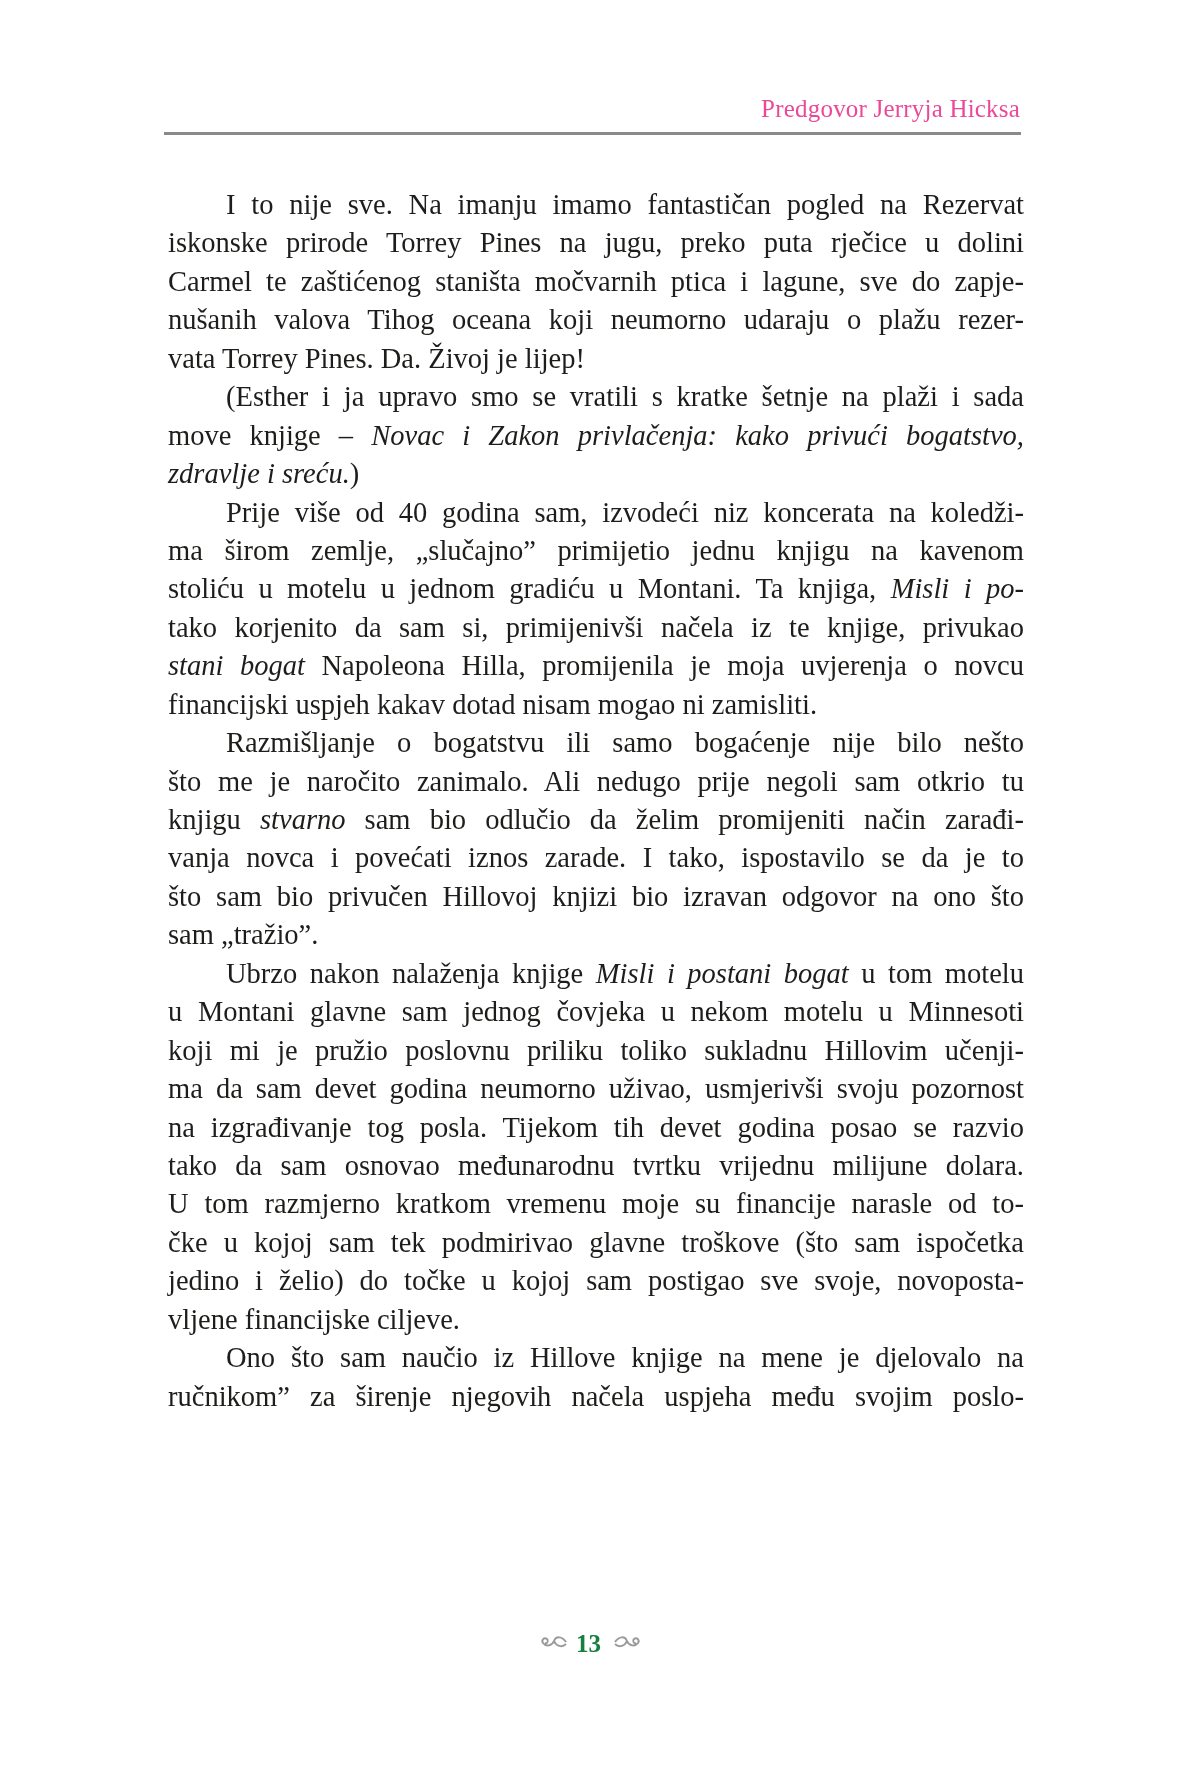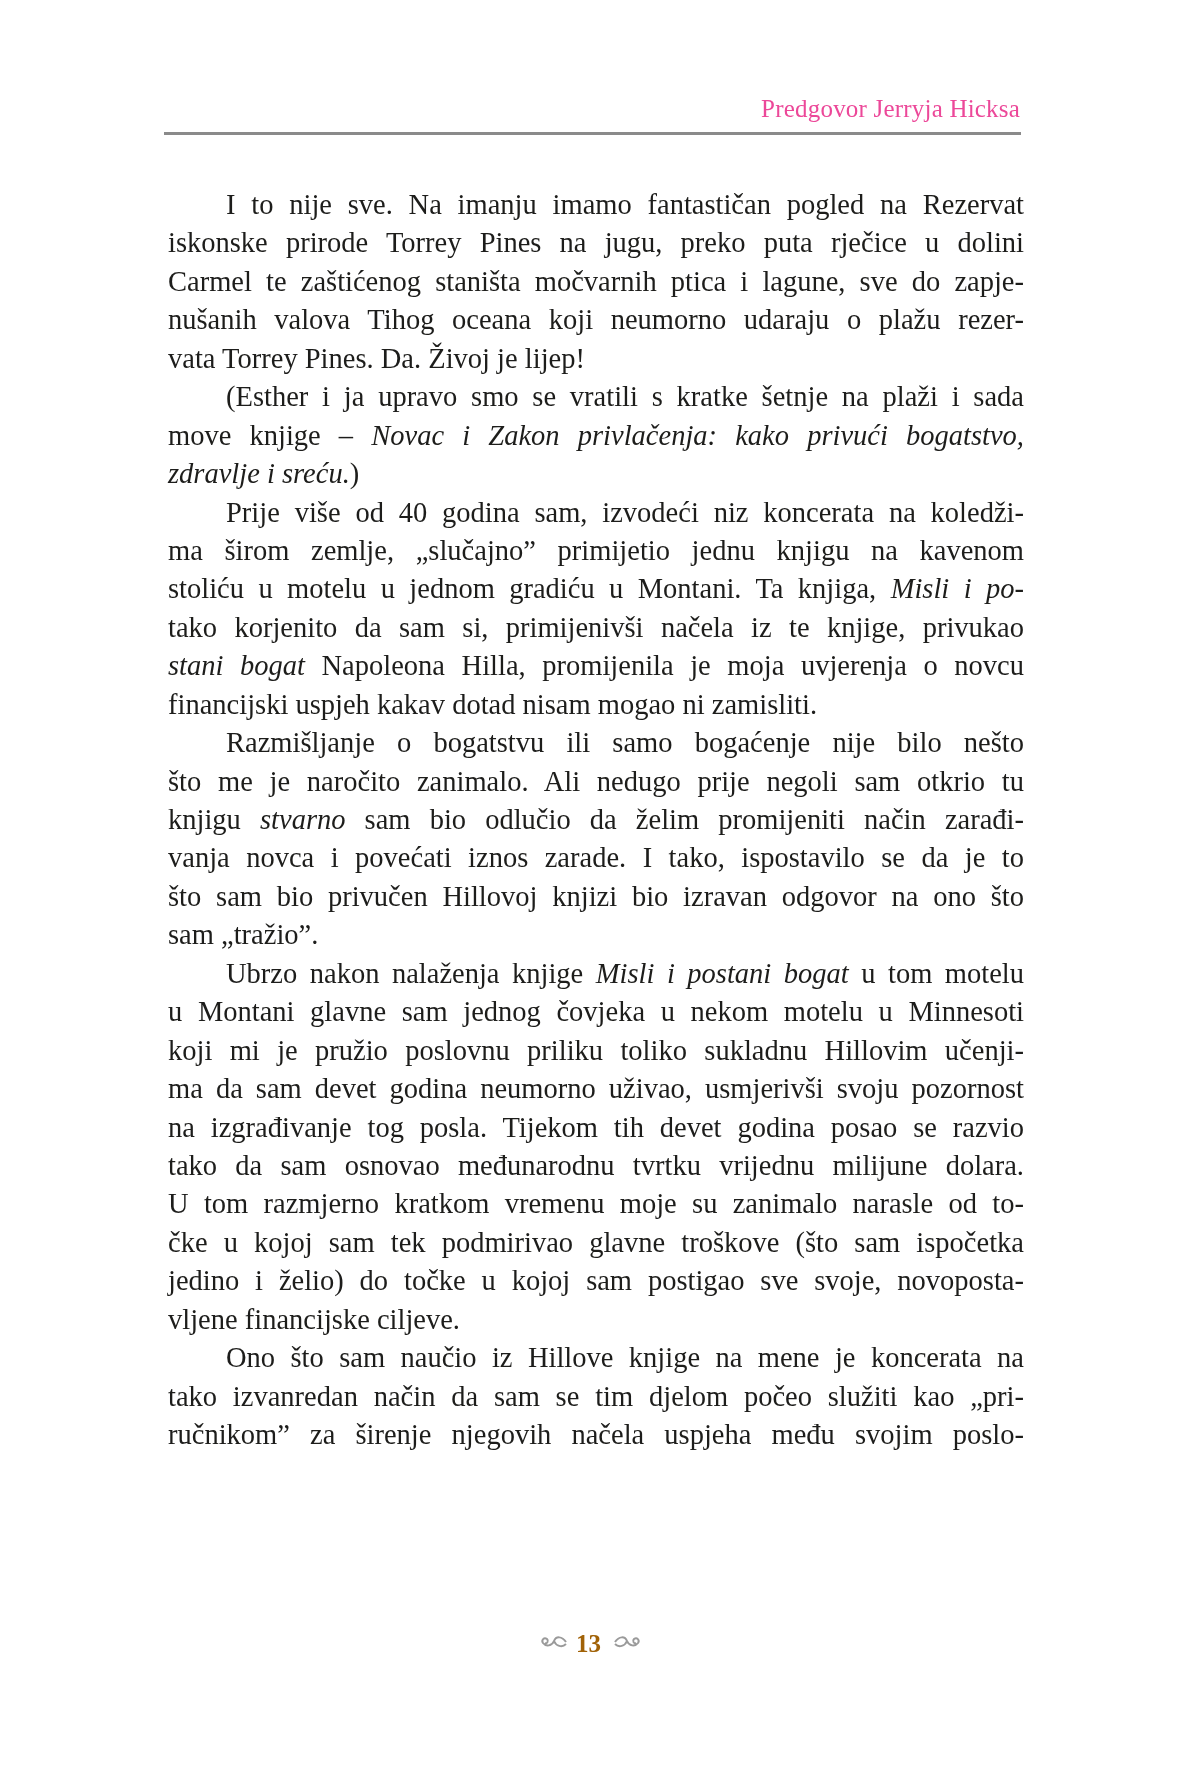--- a/index.html
+++ b/index.html
@@ -76,21 +76,21 @@
       line-height: 30px;
     }
     .folio .orn {
       color: #9a9a9a;
       font-size: 22px;
       display: inline-block;
       vertical-align: middle;
     }
     .folio .num {
       font-weight: bold;
-      color: #a16207;
+      color: #15803d;
       vertical-align: middle;
       margin: 0 6px 0 2px;
     }
   </style>
 </head>
 <body>
 
 <div class="running-header">
   <span>Predgovor Jerryja Hicksa</span>
 </div>
@@ -169,36 +169,33 @@
     <span class="line">
       <span class="line-inner"><span>ma da sam devet godina neumorno uživao, usmjerivši svoju pozornost</span></span>
     </span>
     <span class="line">
       <span class="line-inner"><span>na izgrađivanje tog posla. Tijekom tih devet godina posao se razvio</span></span>
     </span>
     <span class="line">
       <span class="line-inner"><span>tako da sam osnovao međunarodnu tvrtku vrijednu milijune dolara.</span></span>
     </span>
     <span class="line">
-      <span class="line-inner"><span>U tom razmjerno kratkom vremenu moje su zanimalo narasle od to-</span></span>
+      <span class="line-inner"><span>U tom razmjerno kratkom vremenu moje su financije narasle od to-</span></span>
     </span>
     <span class="line">
       <span class="line-inner"><span>čke u kojoj sam tek podmirivao glavne troškove (što sam ispočetka</span></span>
     </span>
     <span class="line">
       <span class="line-inner"><span>jedino i želio) do točke u kojoj sam postigao sve svoje, novoposta-</span></span>
     </span>
     <span class="line last">
       <span class="line-inner"><span>vljene financijske ciljeve.</span></span>
     </span>
     <span class="line indent">
-      <span class="line-inner"><span>Ono što sam naučio iz Hillove knjige na mene je koncerata na</span></span>
-    </span>
-    <span class="line">
-      <span class="line-inner"><span>tako izvanredan način da sam se tim djelom počeo služiti kao „pri-</span></span>
+      <span class="line-inner"><span>Ono što sam naučio iz Hillove knjige na mene je djelovalo na</span></span>
     </span>
     <span class="line">
       <span class="line-inner"><span>ručnikom” za širenje njegovih načela uspjeha među svojim poslo-</span></span>
     </span>
   </div>
 
 <div class="folio">
   <span class="orn">
     <svg width="28" height="18" viewBox="0 0 28 18">
       <path d="M26 9 C22 3, 16 3, 14 8 C12 13, 6 14, 3 10 C1 7, 4 4, 7 6 C9 8, 7 11, 5 10 M14 8 C16 13, 22 15, 26 11" fill="none" stroke="#9a9a9a" stroke-width="2"></path>

